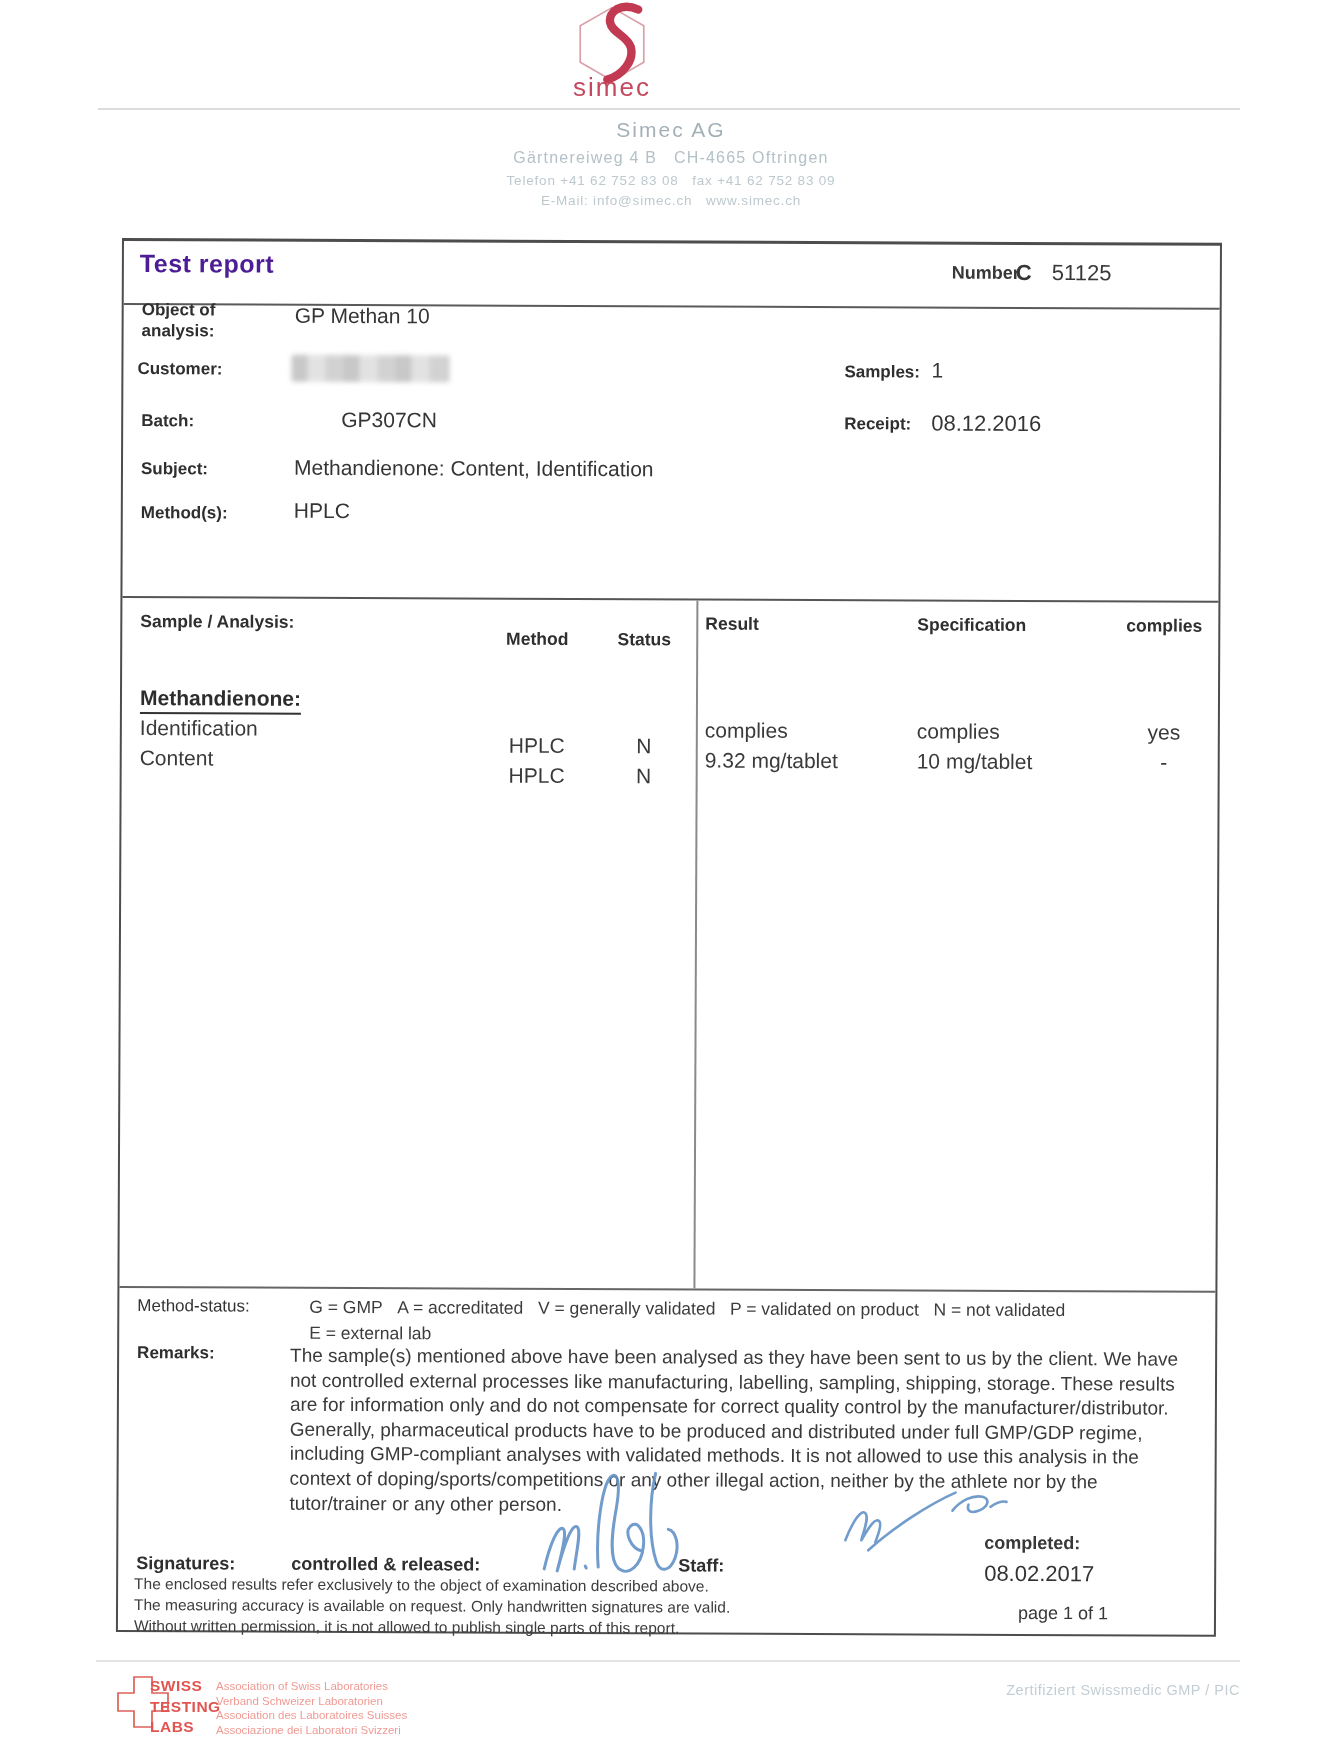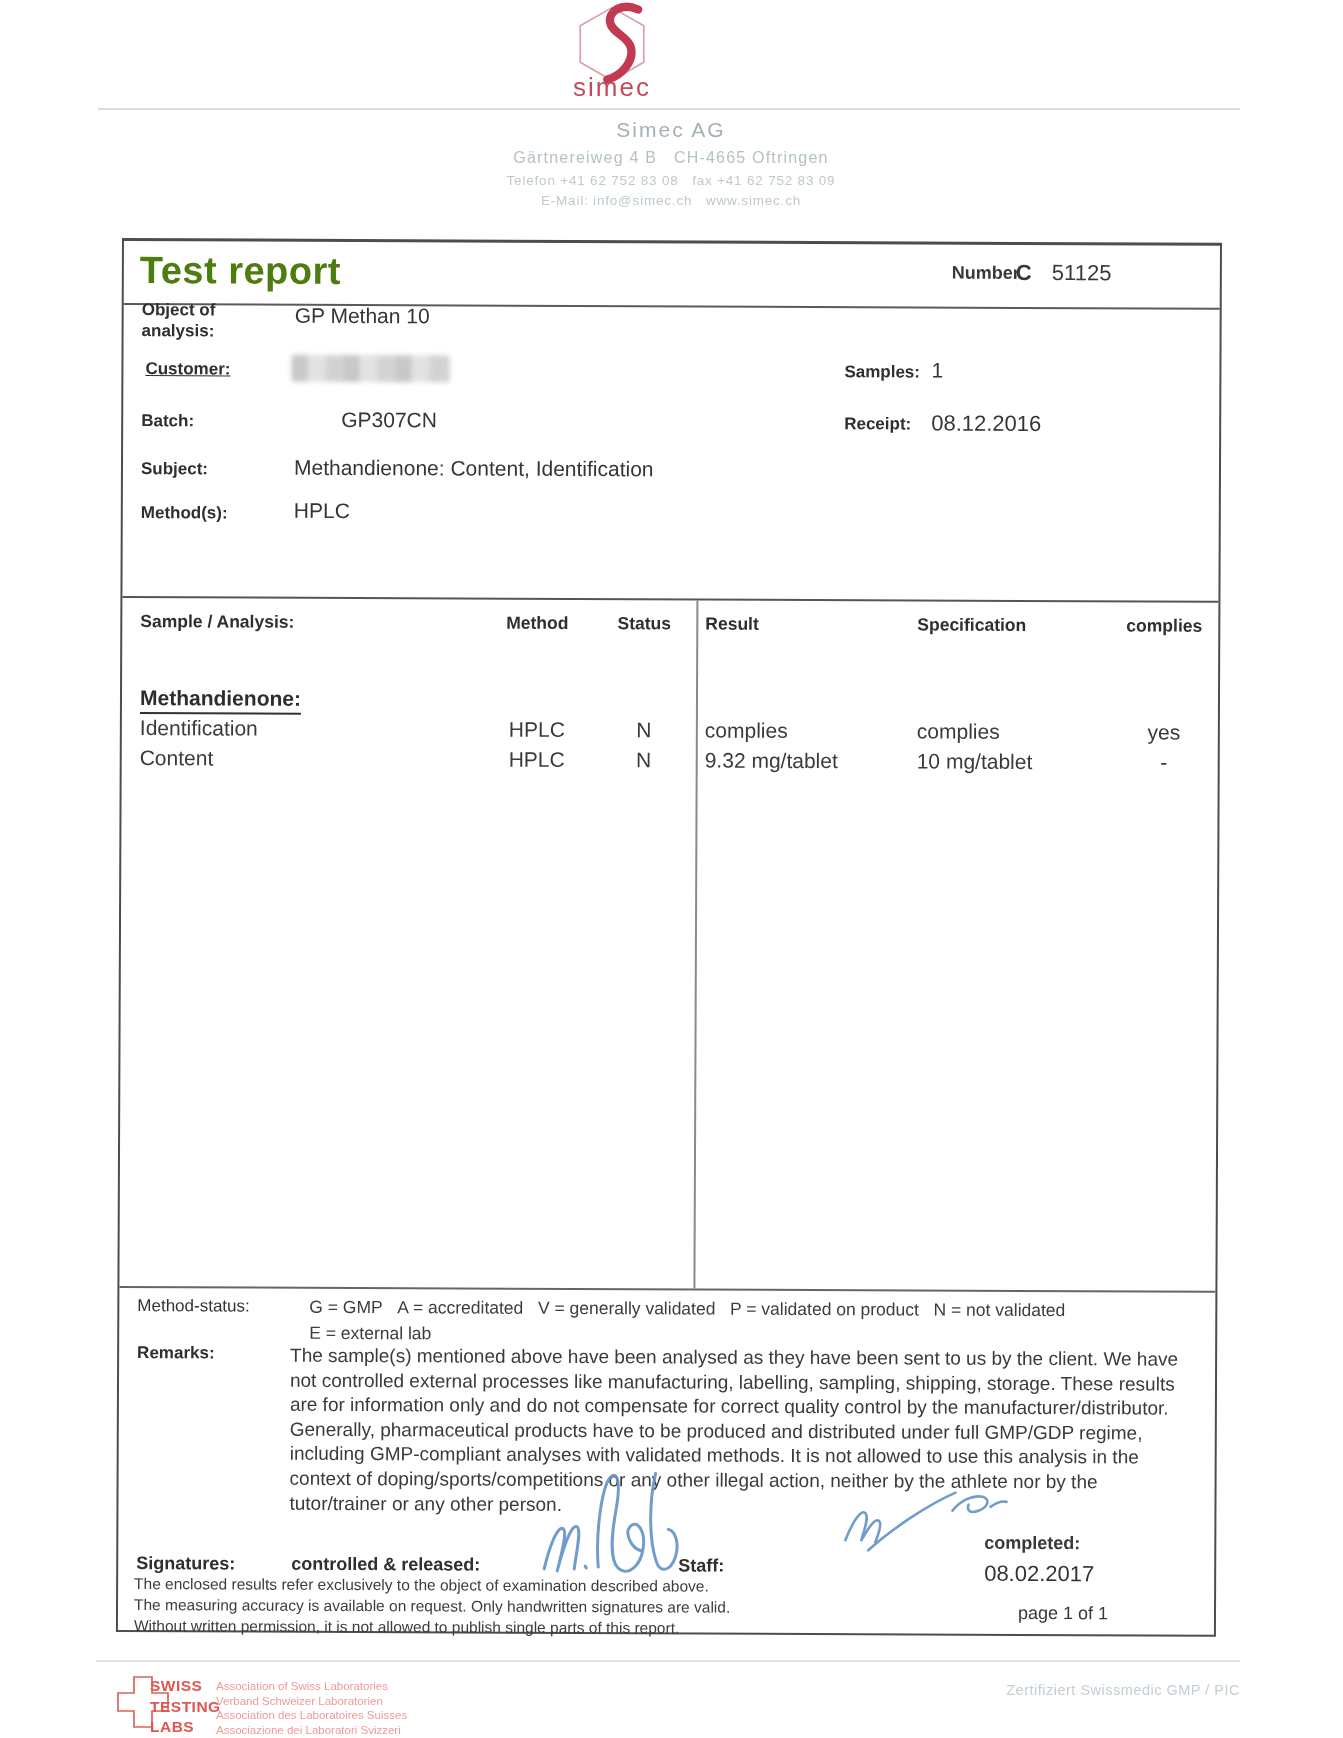--- a/index.html
+++ b/index.html
@@ -20,36 +20,36 @@
 
   
   #box{position:absolute;left:122px;top:238px;width:1100px;height:1394px;
        border:2px solid #4d4d4d;border-top-width:3px;box-sizing:border-box;
        transform:rotate(0.25deg);transform-origin:top left;}
   .abs{position:absolute;}
   .lab{font-weight:bold;font-size:17px;color:#2f2f2f;}
   .val{font-size:21px;color:#353535;}
 
   #title-band{position:absolute;left:0;top:0;width:100%;height:62px;border-bottom:2px solid #5a5a5a;}
-  #report-title{position:absolute;left:16px;top:8px;font-size:38px;font-weight:bold;color:#4d7c0f;letter-spacing:.5px;}
+  #report-title{position:absolute;left:16px;top:8px;font-size:25px;font-weight:bold;color:#4c1d95;letter-spacing:.5px;}
   #number-label{position:absolute;left:796px;top:18px;font-size:18px;font-weight:bold;margin-left:32px;}
   #number-prefix{position:absolute;left:892px;top:15px;font-size:22px;font-weight:bold;}
   #number-value{position:absolute;left:928px;top:15px;font-size:22px;font-weight:normal;}
 
   .redacted{background:repeating-linear-gradient(90deg,#b3b3b3 0 16px,#d8d8d8 16px 34px,#c2c2c2 34px 52px);
             filter:blur(2.5px);opacity:.72;border-radius:3px;}
 
   
   #tbl{position:absolute;left:0;top:355px;width:100%;height:692px;box-sizing:border-box;
        border-top:2px solid #555;border-bottom:2px solid #666;}
   #tbl-divider{position:absolute;left:574px;top:0;width:2px;height:100%;background:#8a8a8a;}
   .trow{position:absolute;left:0;width:1100px;display:grid;
         grid-template-columns:360px 110px 104px 213px 197px 116px;}
   .trow .c1{padding-left:18px;}
-  .trow .c2,.trow .c3{text-align:center;}
+  .trow .c2,.trow .c3{text-align:center;margin-top:16px;}
   .trow .c4{padding-left:9px;}
   .trow .c5{padding-left:8px;}
   .trow .c6{text-align:center;}
   .th{font-weight:bold;font-size:17.5px;color:#2f2f2f;}
   .td{font-size:21px;color:#3a3a3a;}
   #section-title{position:absolute;left:18px;top:88px;font-size:21px;font-weight:bold;color:#2d2d2d;
                  border-bottom:2.5px solid #333;padding-bottom:2px;}
 
   
   #method-status-label{left:18px;top:1055px;font-size:17px;}
@@ -103,21 +103,21 @@
     <div id="title-band">
       <div id="report-title">Test report</div>
       <div id="number-label">Number</div>
       <div id="number-prefix">C</div>
       <div id="number-value">51125</div>
     </div>
 
     <div class="abs lab" style="left:18px;top:58px;width:115px;line-height:21px;">Object of analysis:</div>
     <div class="abs val" style="left:171px;top:62px;">GP Methan 10</div>
 
-    <div class="abs lab" style="left:22px;top:118px;text-decoration:underline;">Customer:</div>
+    <div class="abs lab" style="left:14px;top:118px;">Customer:</div>
     <div class="abs redacted" style="left:168px;top:113px;width:158px;height:27px;"></div>
     <div class="abs lab" style="left:721px;top:118px;">Samples:</div>
     <div class="abs val" style="left:808px;top:114px;">1</div>
 
     <div class="abs lab" style="left:18px;top:170px;">Batch:</div>
     <div class="abs val" style="left:171px;top:166px;margin-left:47px;">GP307CN</div>
     <div class="abs lab" style="left:721px;top:170px;">Receipt:</div>
     <div class="abs val" style="left:808px;top:166px;font-size:22px;">08.12.2016</div>
 
     <div class="abs lab" style="left:18px;top:218px;">Subject:</div>

